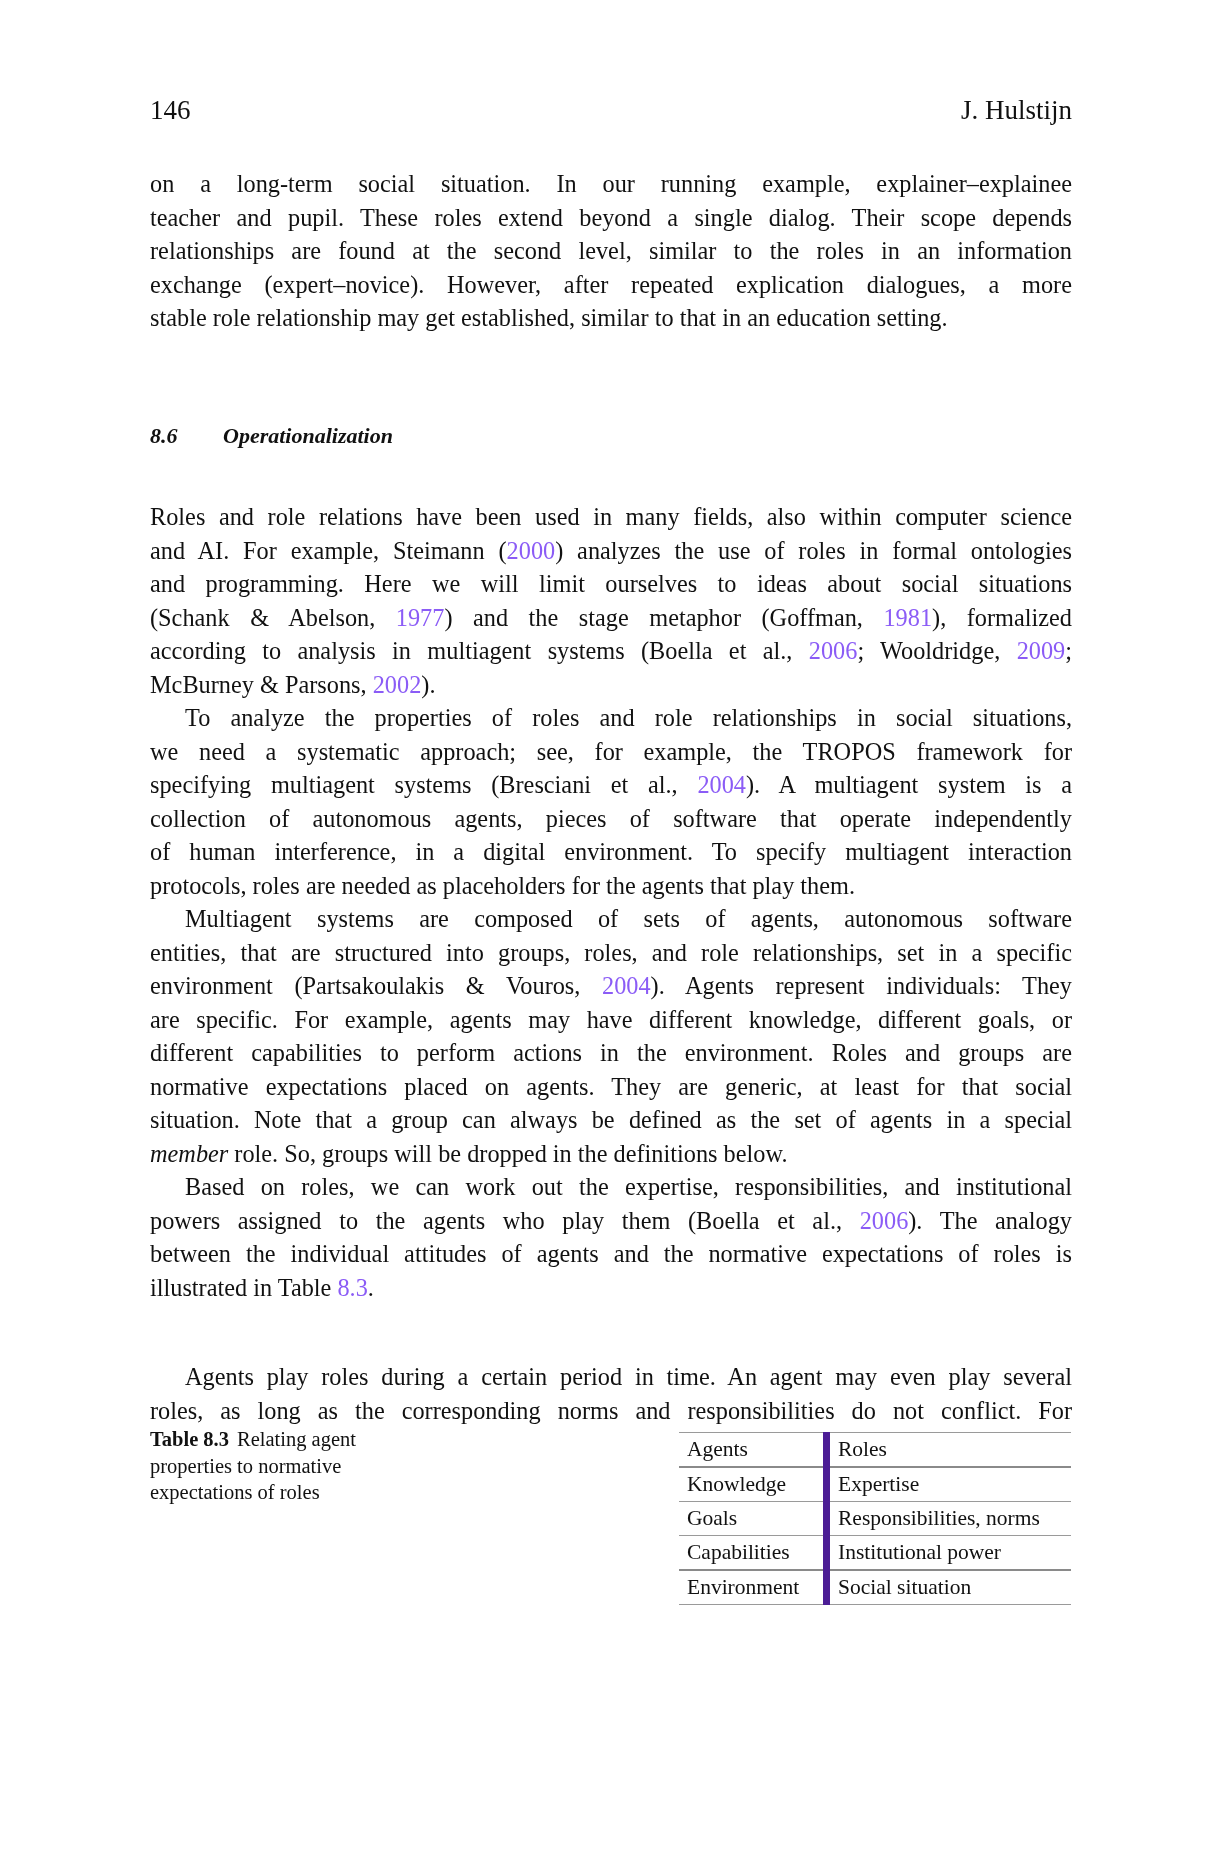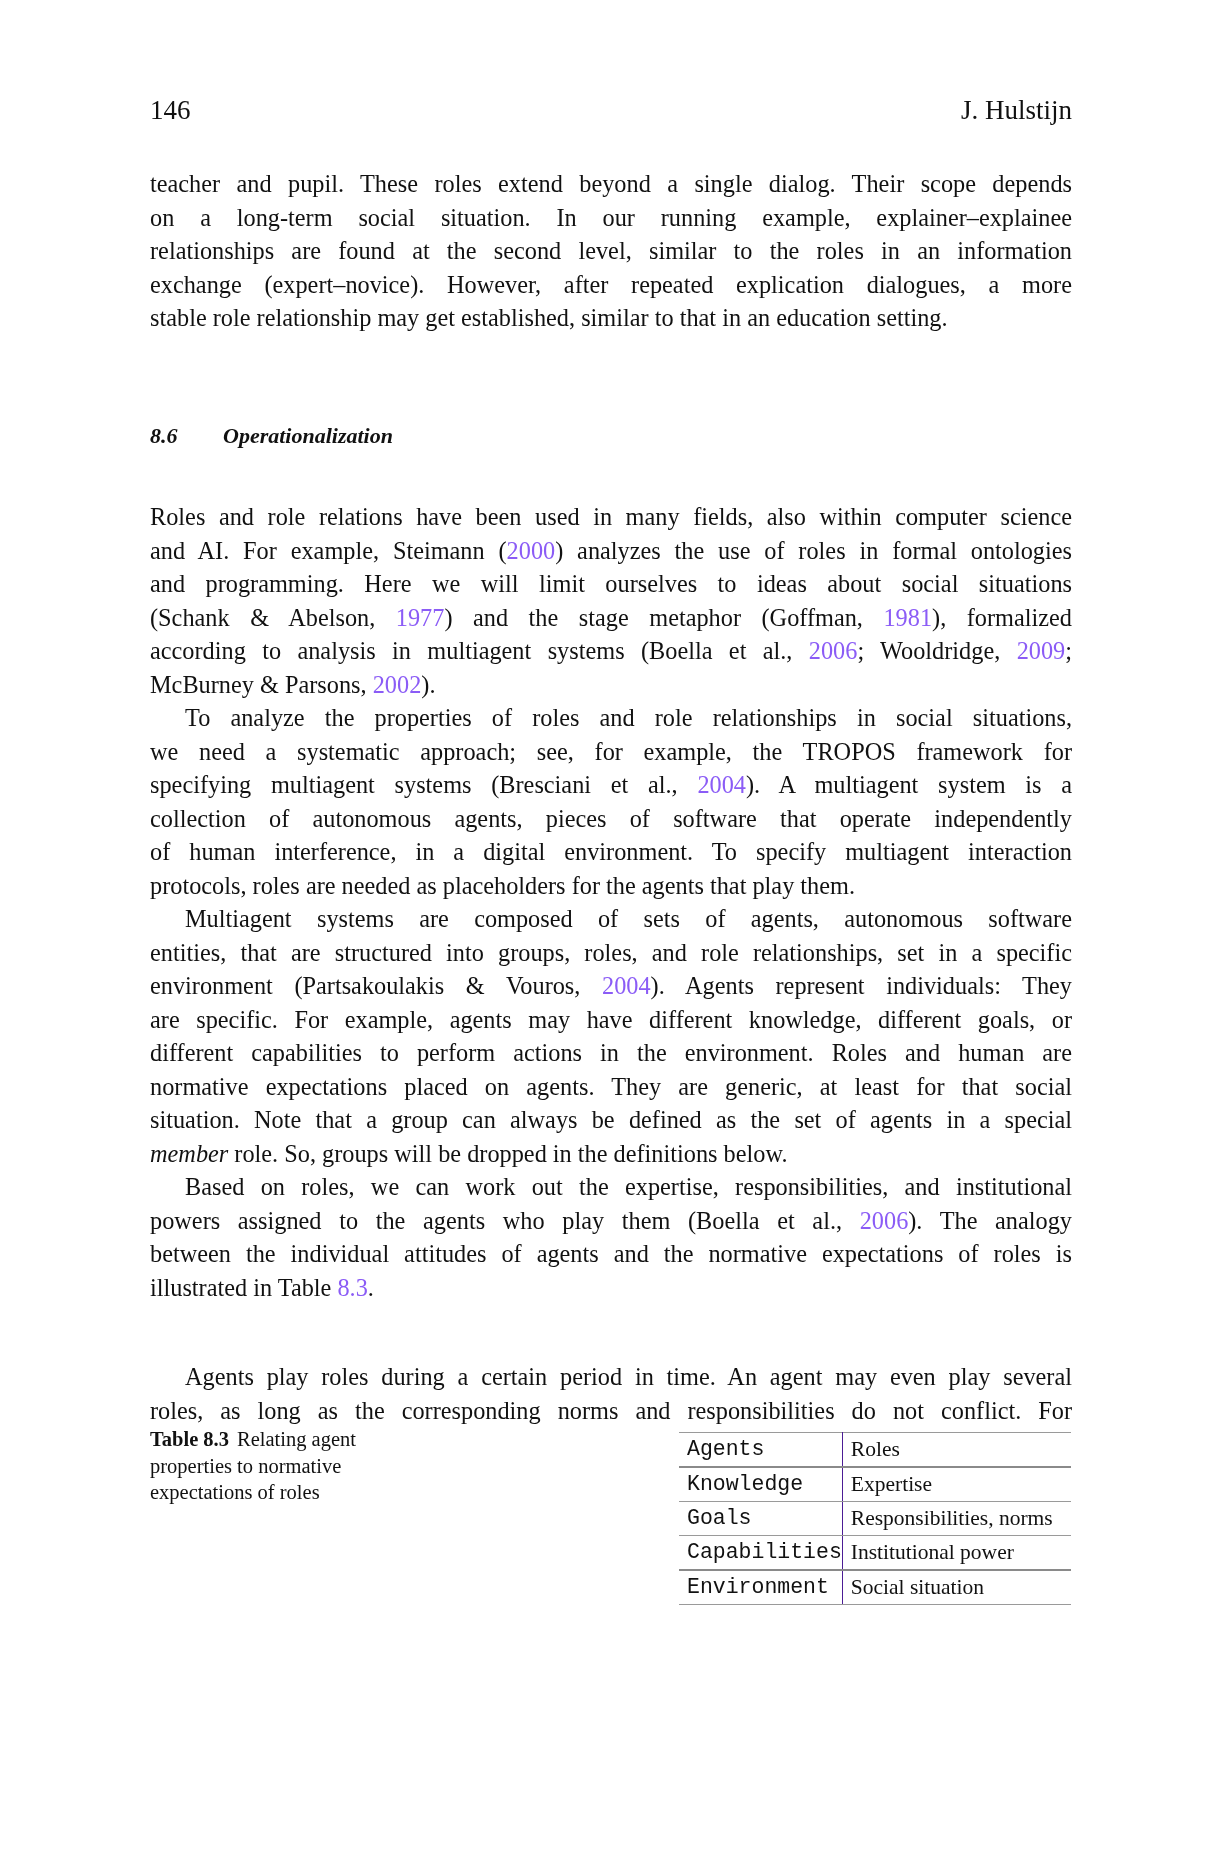--- a/index.html
+++ b/index.html
@@ -35,33 +35,33 @@
   table.data-table {
     position: absolute; left: 679px; top: 1432px; width: 392px;
     border-collapse: collapse; font-size: 21.5px;
   }
   table.data-table td {
     height: 33px; padding: 0 0 0 8px; line-height: 33px; white-space: nowrap;
     border-bottom: 1px solid #9a9a9a;
   }
   table.data-table tr:first-child td { border-top: 1px solid #9a9a9a; border-bottom: 2px solid #8a8a8a; }
   table.data-table tr.thick td { border-bottom: 2px solid #8a8a8a; }
-  table.data-table td.c1 { width: 136px; border-right: 1px solid #4c1d95; font-family: Liberation Mono, monospace; }
+  table.data-table td.c1 { width: 136px; border-right: 7px solid #4c1d95; }
 </style>
 </head>
 <body>
 
 <div class="running-head">
   <span>146</span>
   <span>J. Hulstijn</span>
 </div>
 
 <div class="block" id="p0" style="top:167px;">
+    <div class="line"><span>on a long-term social situation. In our running example, explainer–explainee</span></div>
     <div class="line"><span>teacher and pupil. These roles extend beyond a single dialog. Their scope depends</span></div>
-    <div class="line"><span>on a long-term social situation. In our running example, explainer–explainee</span></div>
     <div class="line"><span>relationships are found at the second level, similar to the roles in an information</span></div>
     <div class="line"><span>exchange (expert–novice). However, after repeated explication dialogues, a more</span></div>
     <div class="line last"><span>stable role relationship may get established, similar to that in an education setting.</span></div>
   </div>
 
 <div class="heading">
   <span class="num">8.6</span><span>Operationalization</span>
 </div>
 
 <div class="block" id="p1" style="top:500px;">
@@ -78,21 +78,21 @@
     <div class="line"><span>specifying multiagent systems (Bresciani et al., </span><span class="link">2004</span><span>). A multiagent system is a</span></div>
     <div class="line"><span>collection of autonomous agents, pieces of software that operate independently</span></div>
     <div class="line"><span>of human interference, in a digital environment. To specify multiagent interaction</span></div>
     <div class="line last"><span>protocols, roles are needed as placeholders for the agents that play them.</span></div>
   </div>
 <div class="block" id="p3" style="top:902px;">
     <div class="line indent"><span>Multiagent systems are composed of sets of agents, autonomous software</span></div>
     <div class="line"><span>entities, that are structured into groups, roles, and role relationships, set in a specific</span></div>
     <div class="line"><span>environment (Partsakoulakis &amp; Vouros, </span><span class="link">2004</span><span>). Agents represent individuals: They</span></div>
     <div class="line"><span>are specific. For example, agents may have different knowledge, different goals, or</span></div>
-    <div class="line"><span>different capabilities to perform actions in the environment. Roles and human are</span></div>
+    <div class="line"><span>different capabilities to perform actions in the environment. Roles and groups are</span></div>
     <div class="line"><span>normative expectations placed on agents. They are generic, at least for that social</span></div>
     <div class="line"><span>situation. Note that a group can always be defined as the set of agents in a special</span></div>
     <div class="line last"><span class="em">member</span><span> role. So, groups will be dropped in the definitions below.</span></div>
   </div>
 <div class="block" id="p4" style="top:1170px;">
     <div class="line indent"><span>Based on roles, we can work out the expertise, responsibilities, and institutional</span></div>
     <div class="line"><span>powers assigned to the agents who play them (Boella et al., </span><span class="link">2006</span><span>). The analogy</span></div>
     <div class="line"><span>between the individual attitudes of agents and the normative expectations of roles is</span></div>
     <div class="line last"><span>illustrated in Table </span><span class="link">8.3</span><span>.</span></div>
   </div>

